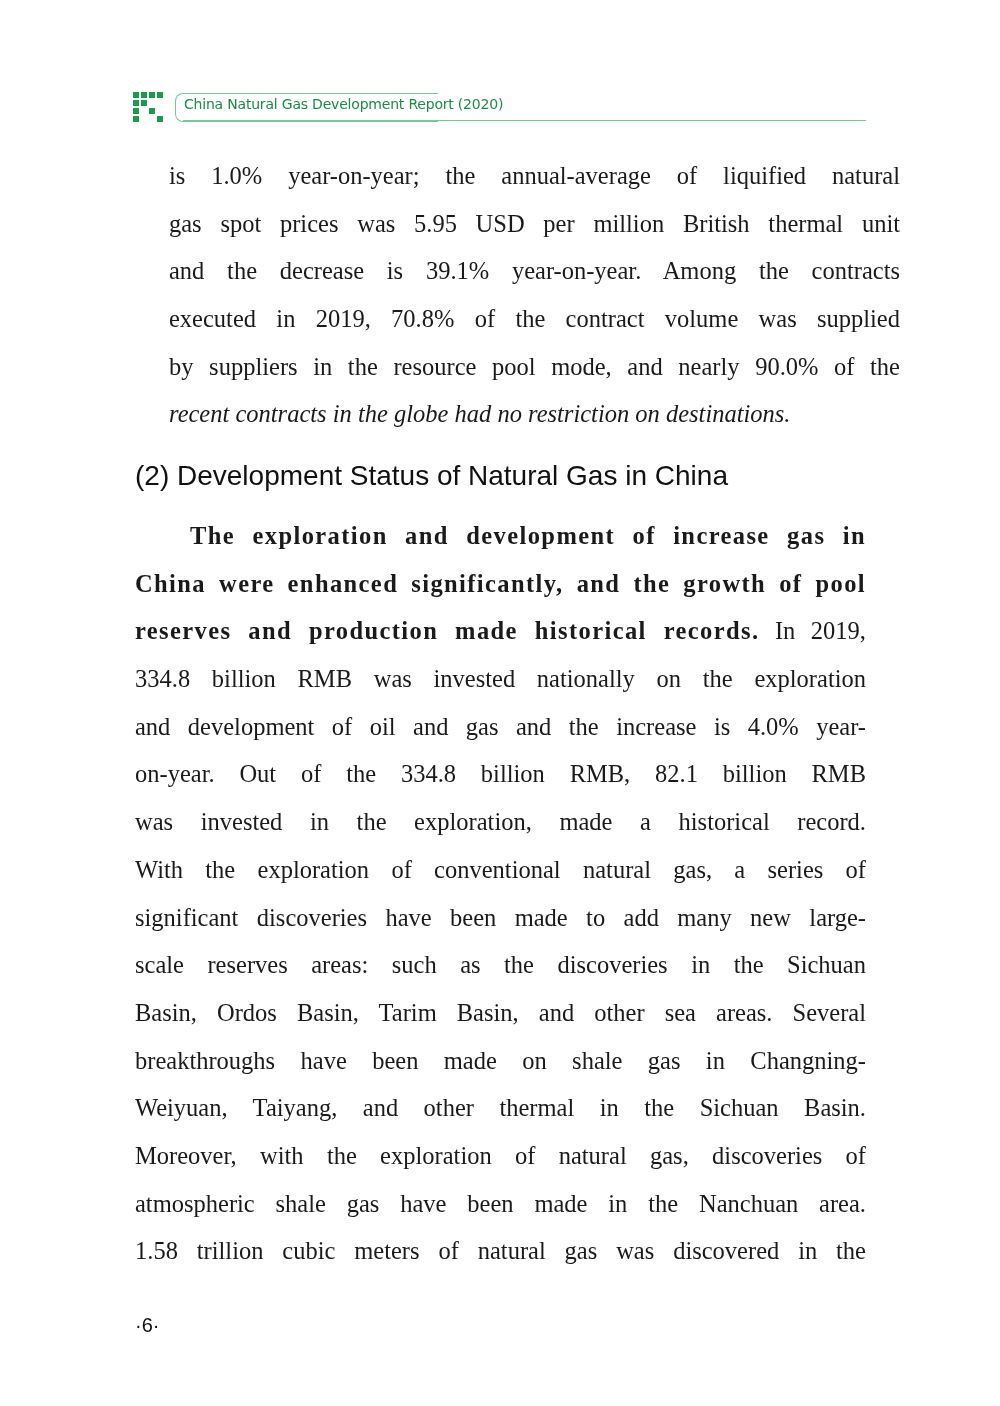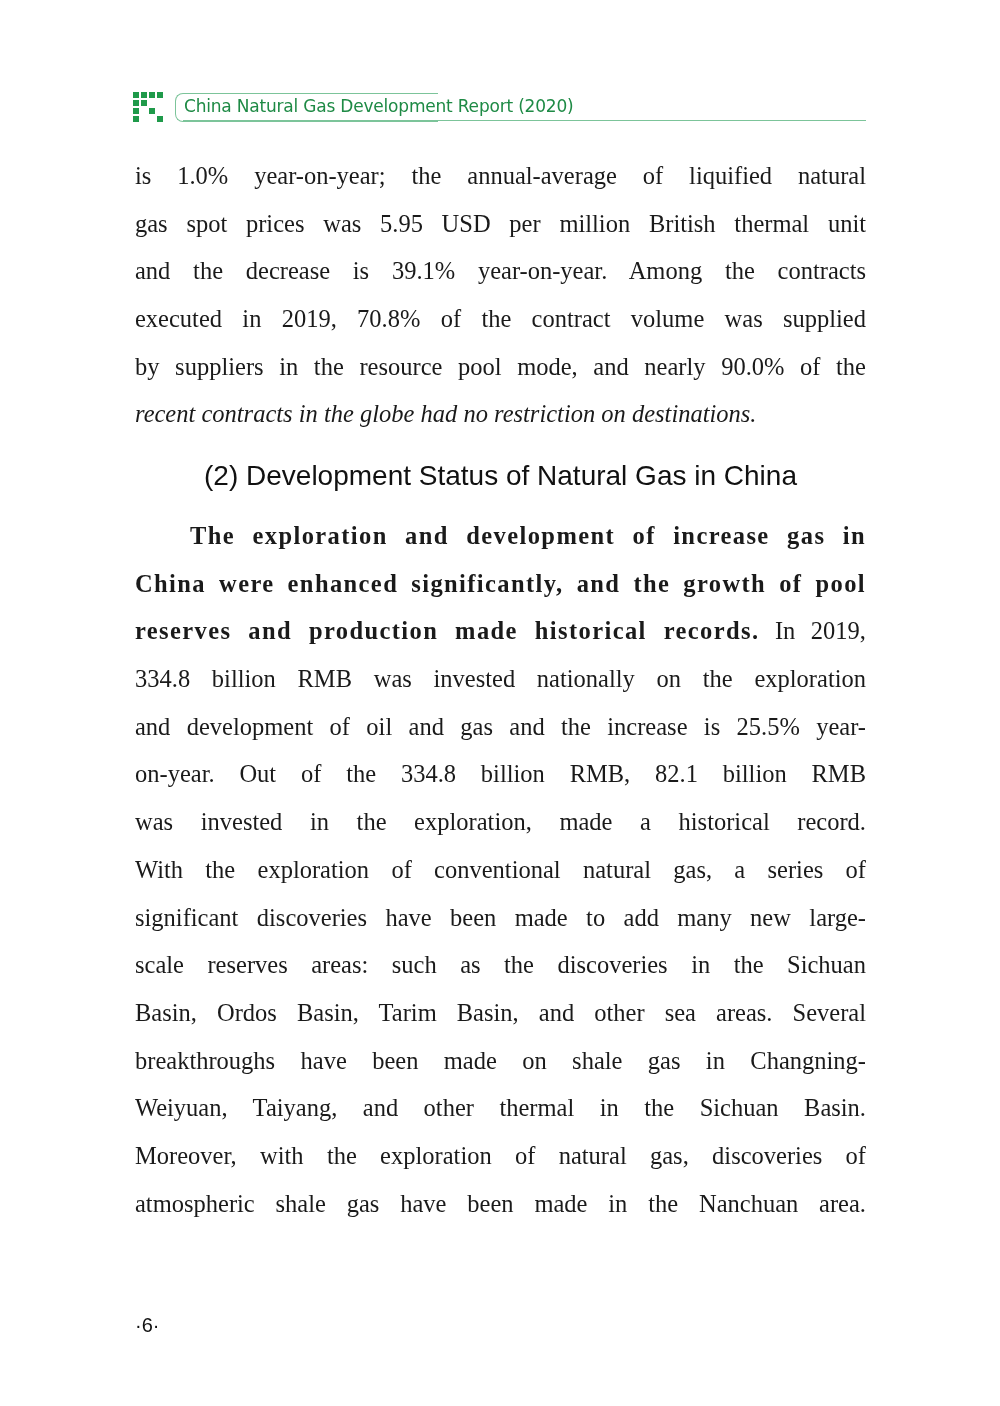--- a/index.html
+++ b/index.html
@@ -7,29 +7,29 @@
 
   .header { position: absolute; left: 133px; top: 88px; width: 733px; height: 40px; }
   .logo { position: absolute; left: 0; top: 4px; width: 30px; height: 30px; }
   .logo span { position: absolute; width: 6px; height: 6px; background: #1f9a4a; }
   .frame-top { position: absolute; left: 42px; top: 5px; width: 262px; height: 27px;
                border-top: 1.5px solid #7cc49a; border-left: 1.5px solid #7cc49a;
                border-bottom: 1.5px solid #7cc49a; border-radius: 8px 0 0 8px; border-right: none; }
   .frame-bottom { position: absolute; left: 50px; top: 32px; width: 683px; height: 0;
                   border-top: 1.5px solid #7cc49a; }
   .header-title { position: absolute; left: 51px; top: 8px; font-family: "DejaVu Sans", sans-serif;
-                  font-size: 17px; color: #1e8a45; letter-spacing: -0.2px; white-space: nowrap; }
+                  font-size: 14px; color: #1e8a45; letter-spacing: -0.2px; white-space: nowrap; }
 
   .body-text { position: absolute; left: 135px; width: 731px; font-family: "Liberation Serif", serif;
                font-size: 24.5px; color: #1a1a1a; line-height: 47.7px; }
   .line { display: block; height: 47.7px; white-space: nowrap; text-align: justify; text-align-last: justify; }
   .line.last { text-align-last: left; font-style: italic; }
   .bold { font-weight: bold; letter-spacing: 1.4px; }
 
-  .section-heading { position: absolute; left: 135px; width: 731px; top: 460px; text-align: center;
+  .section-heading { position: absolute; left: 135px; width: 731px; top: 460px; 
                      font-family: "Liberation Sans", sans-serif; font-size: 28px; color: #111; }
 
   .page-number { position: absolute; left: 135px; top: 1314px; font-family: "Liberation Sans", sans-serif;
                  font-size: 20px; color: #111; }
 </style>
 </head>
 <body>
 
 <div class="header">
   <div class="logo">
@@ -42,42 +42,43 @@
     <span style="left:0;top:16px"></span>
       <span style="left:16px;top:16px"></span>
     <span style="left:0;top:24px"></span>
       <span style="left:24px;top:24px"></span>
   </div>
   <div class="frame-top"></div>
   <div class="frame-bottom"></div>
   <div class="header-title">China Natural Gas Development Report (2020)</div>
 </div>
 
-<div class="body-text" style="top:152px;">
+<div class="body-text" style="top:152px;margin-left:34px;">
   <span class="line">is 1.0% year-on-year; the annual-average of liquified natural</span>
   <span class="line">gas spot prices was 5.95 USD per million British thermal unit</span>
   <span class="line">and the decrease is 39.1% year-on-year. Among the contracts</span>
   <span class="line">executed in 2019, 70.8% of the contract volume was supplied</span>
   <span class="line">by suppliers in the resource pool mode, and nearly 90.0% of the</span>
   <span class="line last">recent contracts in the globe had no restriction on destinations.</span>
 </div>
 
 <div class="section-heading">(2) Development Status of Natural Gas in China</div>
 
 <div class="body-text" style="top:512px;">
   <span class="line bold" style="padding-left:55px;">The exploration and development of increase gas in</span>
   <span class="line bold">China were enhanced significantly, and the growth of pool</span>
   <span class="line"><b class="bold">reserves and production made historical records.</b><span> In 2019,</span></span>
   <span class="line">334.8 billion RMB was invested nationally on the exploration</span>
-  <span class="line">and development of oil and gas and the increase is 25.5% year-</span>
+  <span class="line">and development of oil and gas and the increase is 4.0% year-</span>
   <span class="line">on-year. Out of the 334.8 billion RMB, 82.1 billion RMB</span>
   <span class="line">was invested in the exploration, made a historical record.</span>
   <span class="line">With the exploration of conventional natural gas, a series of</span>
   <span class="line">significant discoveries have been made to add many new large-</span>
   <span class="line">scale reserves areas: such as the discoveries in the Sichuan</span>
   <span class="line">Basin, Ordos Basin, Tarim Basin, and other sea areas. Several</span>
   <span class="line">breakthroughs have been made on shale gas in Changning-</span>
   <span class="line">Weiyuan, Taiyang, and other thermal in the Sichuan Basin.</span>
   <span class="line">Moreover, with the exploration of natural gas, discoveries of</span>
   <span class="line">atmospheric shale gas have been made in the Nanchuan area.</span>
+  <span class="line">1.58 trillion cubic meters of natural gas was discovered in the</span>
 </div>
 
 <div class="page-number">·6·</div>
 
 </body></html>

